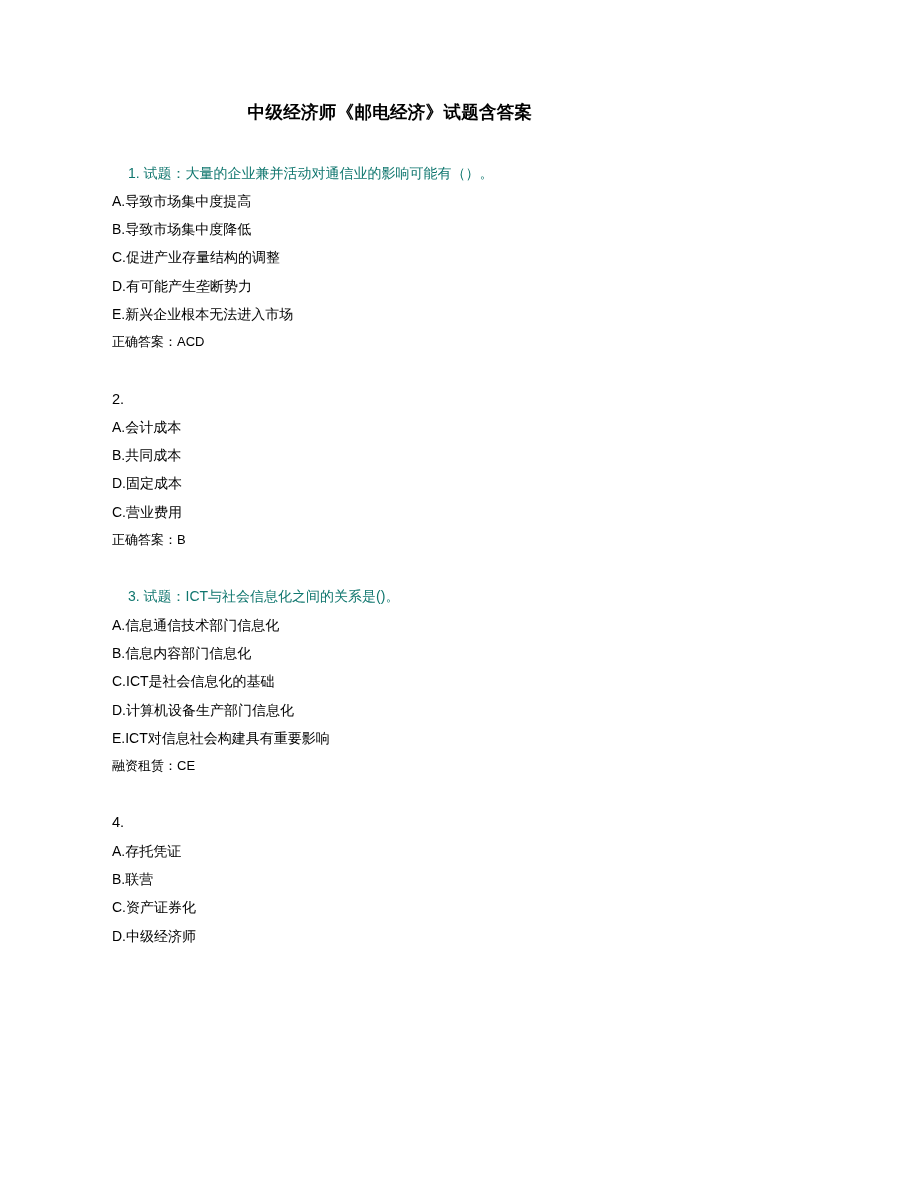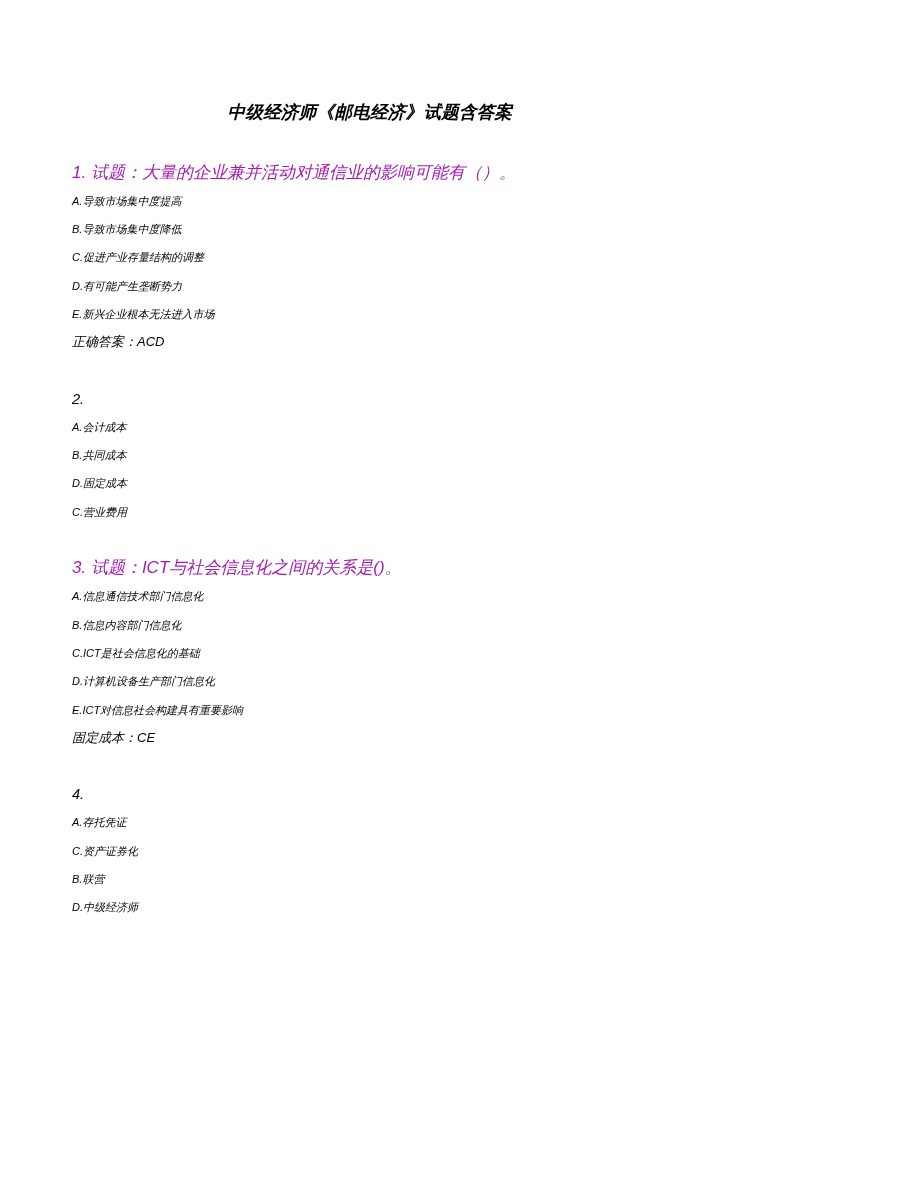--- a/index.html
+++ b/index.html
@@ -12,51 +12,51 @@
     height: 1191px;
     font-family: "Liberation Sans", sans-serif;
     color: #000000;
     -webkit-font-smoothing: antialiased;
   }
   .page {
     position: relative;
     width: 796px;
     height: 1191px;
     box-sizing: border-box;
-    padding: 100px 128px 0 72px;
+    padding: 100px 128px 0 112px;
     background: #ffffff;
-    font-style: italic;
   }
   .doc-title {
     font-size: 17.5px;
     font-weight: 700;
     text-align: center;
     letter-spacing: 0.3px;
     margin: 0 0 34px 0;
     line-height: 1.4;
     color: #000;
   }
   .question {
     margin-bottom: 28px;
   }
   .q-line {
-    font-size: 17px;
+    font-size: 14px;
     line-height: 28.3px;
-    color: #a21caf;
+    color: #0f766e;
     white-space: pre-wrap;
+    margin-left: 16px;
   }
   .q-stem {
     text-indent: 0;
   }
   .q-num-only {
     font-size: 14.6px;
     line-height: 28.3px;
   }
   .opt {
-    font-size: 11px;
+    font-size: 14px;
     line-height: 28.3px;
   }
   .answer {
     font-size: 13px;
     line-height: 28.3px;
   }
 </style>
 </head>
 <body>
 
@@ -73,33 +73,34 @@
     <div class="opt">E.新兴企业根本无法进入市场</div>
     <div class="answer">正确答案：ACD</div>
   </div>
 
   <div class="question">
     <div class="q-num-only">2.</div>
     <div class="opt">A.会计成本</div>
     <div class="opt">B.共同成本</div>
     <div class="opt">D.固定成本</div>
     <div class="opt">C.营业费用</div>
+    <div class="answer">正确答案：B</div>
   </div>
 
   <div class="question">
     <div class="q-line q-stem">3. 试题：ICT与社会信息化之间的关系是()。</div>
     <div class="opt">A.信息通信技术部门信息化</div>
     <div class="opt">B.信息内容部门信息化</div>
     <div class="opt">C.ICT是社会信息化的基础</div>
     <div class="opt">D.计算机设备生产部门信息化</div>
     <div class="opt">E.ICT对信息社会构建具有重要影响</div>
-    <div class="answer">固定成本：CE</div>
+    <div class="answer">融资租赁：CE</div>
   </div>
 
   <div class="question">
     <div class="q-num-only">4.</div>
     <div class="opt">A.存托凭证</div>
+    <div class="opt">B.联营</div>
     <div class="opt">C.资产证券化</div>
-    <div class="opt">B.联营</div>
     <div class="opt">D.中级经济师</div>
   </div>
 
 </div>
 
 </body></html>

